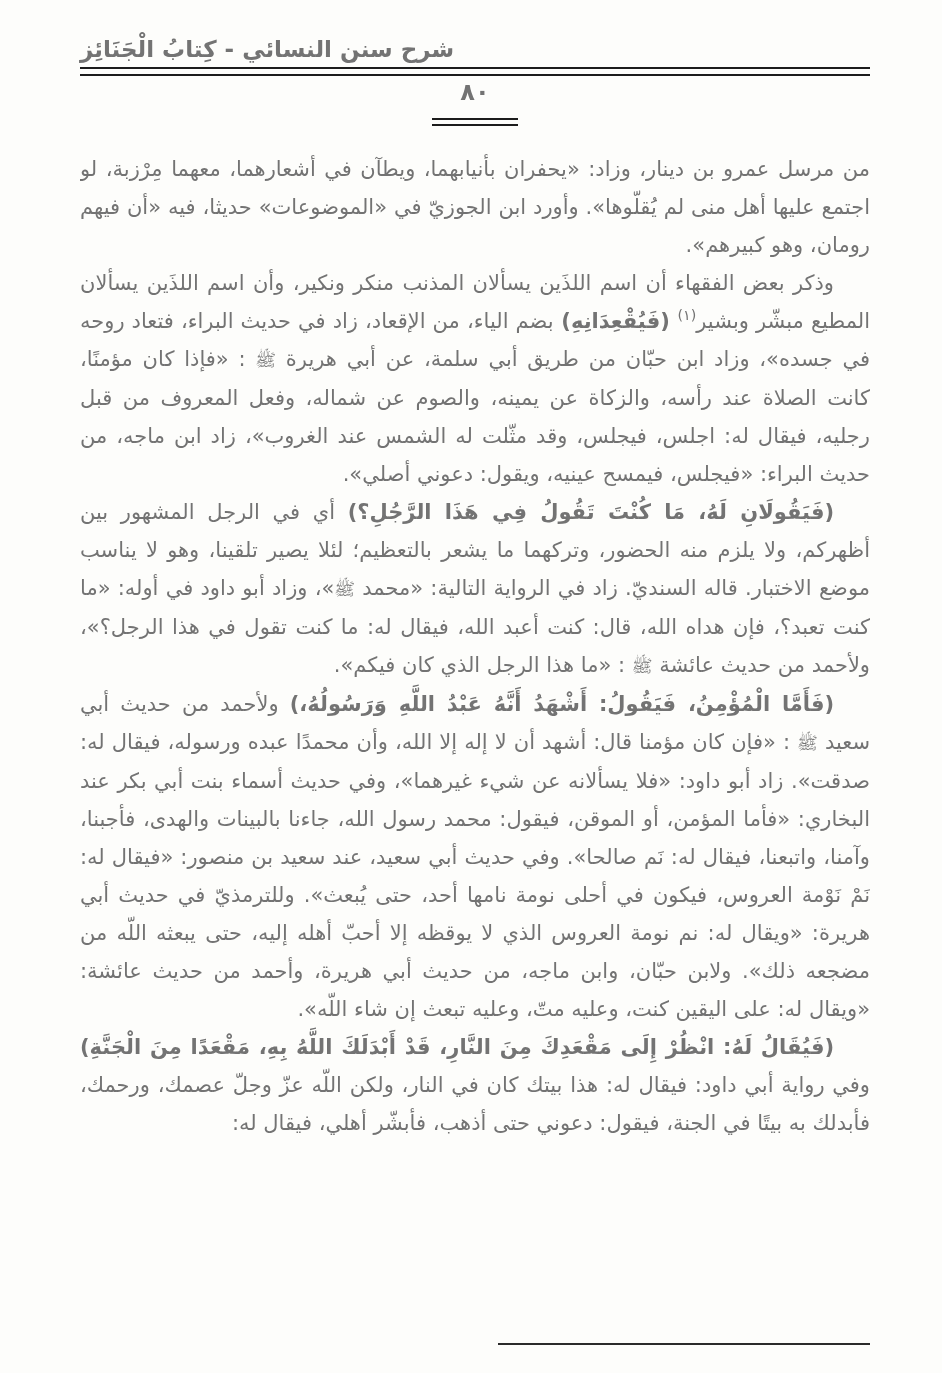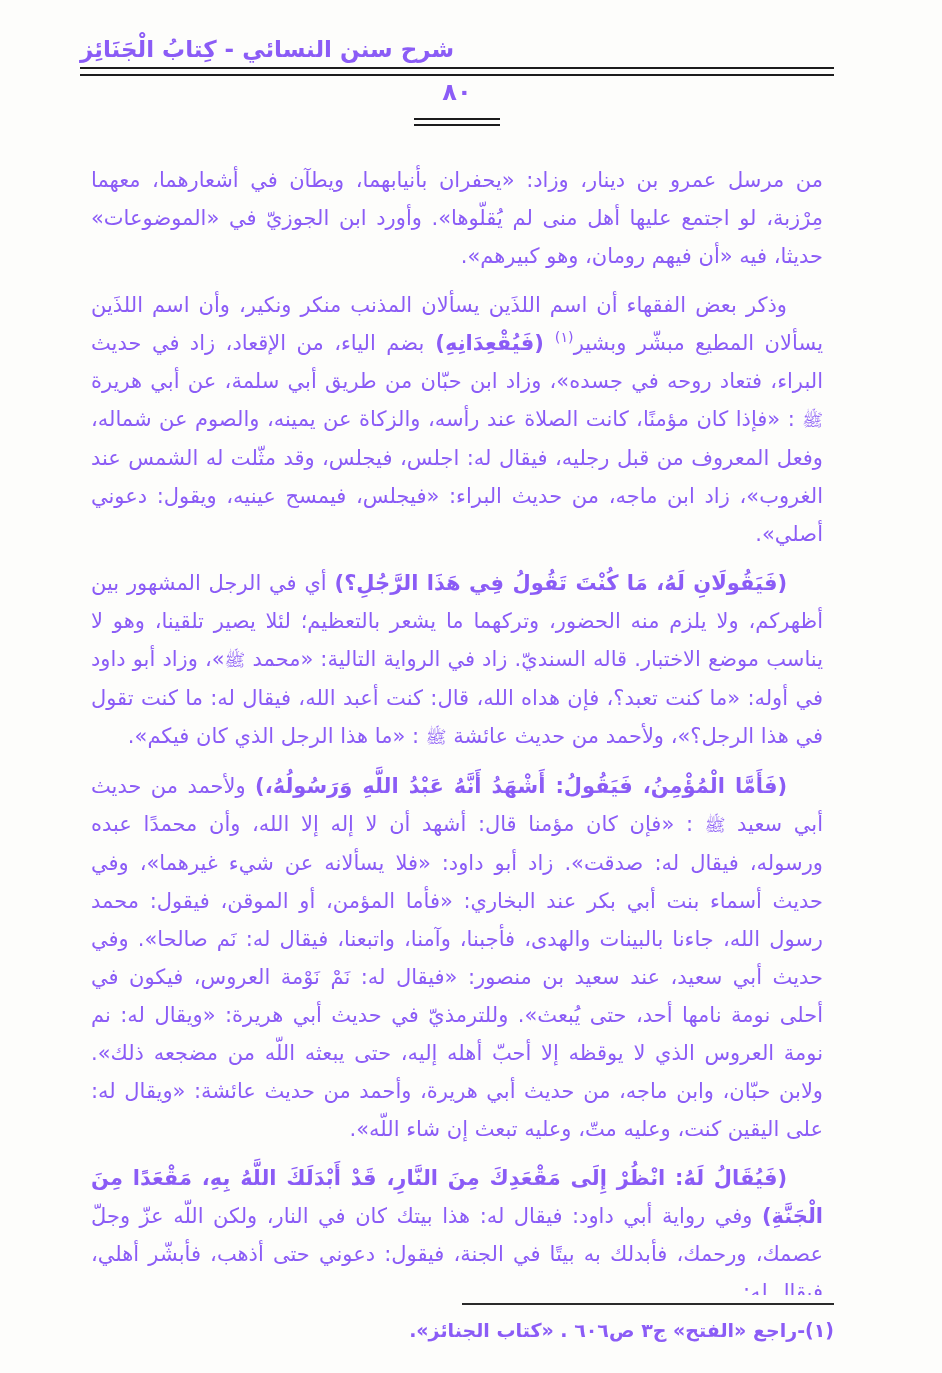--- a/index.html
+++ b/index.html
@@ -2,24 +2,24 @@
 <html lang="ar" dir="rtl"><head>
 <meta charset="utf-8">
 <style>
   html, body { margin: 0; padding: 0; background: #e9e7e2; }
   .page {
     width: 942px;
     height: 1373px;
     box-sizing: border-box;
     margin: 0 auto;
     background: #fdfdfb;
-    color: #8b5cf6;
+    color: #737373;
     font-family: "DejaVu Sans", sans-serif;
     direction: rtl;
-    padding: 36px 108px 28px 80px;
+    padding: 36px 72px 28px 80px;
     display: flex;
     flex-direction: column;
     overflow: hidden;
     justify-content: flex-end;
   }
   
   .hdr-title-row { direction: ltr; text-align: left; }
   .hdr-title {
     font-size: 23px;
     font-weight: 700;
@@ -53,21 +53,21 @@
   }
   
   .body-text {
     flex: 1 1 auto;
     margin-top: 24px;
     font-size: 21px;
     line-height: 38px;
     text-align: justify;
     overflow: hidden;
   }
-  .para { margin: 11px; }
+  .para { margin: 0; }
   .para.indent { text-indent: 36px; }
   .bold { font-weight: 700; }
   .sup { font-size: 0.68em; vertical-align: super; line-height: 0; }
   .honorific { font-size: 0.82em; }
   
   .footnote-area { flex: 0 0 auto; padding-top: 8px; }
   .footnote-rule {
     width: 372px;
     border-top: 2px solid #2a2a2a;
     margin-inline-start: 0;
@@ -100,16 +100,15 @@
   <main class="body-text">
       <p class="para"><span class="">من مرسل عمرو بن دينار، وزاد: «يحفران بأنيابهما، ويطآن في أشعارهما، معهما مِرْزبة، لو اجتمع عليها أهل منى لم يُقلّوها». وأورد ابن الجوزيّ في «الموضوعات» حديثا، فيه «أن فيهم رومان، وهو كبيرهم».</span></p>
       <p class="para indent"><span class="">وذكر بعض الفقهاء أن اسم اللذَين يسألان المذنب منكر ونكير، وأن اسم اللذَين يسألان المطيع مبشّر وبشير</span><span class="sup">(١)</span><span class="bold"> (فَيُقْعِدَانِهِ) </span><span class="">بضم الياء، من الإقعاد، زاد في حديث البراء، فتعاد روحه في جسده»، وزاد ابن حبّان من طريق أبي سلمة، عن أبي هريرة </span><span class="honorific">ﷺ</span><span class=""> : «فإذا كان مؤمنًا، كانت الصلاة عند رأسه، والزكاة عن يمينه، والصوم عن شماله، وفعل المعروف من قبل رجليه، فيقال له: اجلس، فيجلس، وقد مثّلت له الشمس عند الغروب»، زاد ابن ماجه، من حديث البراء: «فيجلس، فيمسح عينيه، ويقول: دعوني أصلي».</span></p>
       <p class="para indent"><span class="bold">(فَيَقُولَانِ لَهُ، مَا كُنْتَ تَقُولُ فِي هَذَا الرَّجُلِ؟)</span><span class=""> أي في الرجل المشهور بين أظهركم، ولا يلزم منه الحضور، وتركهما ما يشعر بالتعظيم؛ لئلا يصير تلقينا، وهو لا يناسب موضع الاختبار. قاله السنديّ. زاد في الرواية التالية: «محمد </span><span class="honorific">ﷺ</span><span class="">»، وزاد أبو داود في أوله: «ما كنت تعبد؟، فإن هداه الله، قال: كنت أعبد الله، فيقال له: ما كنت تقول في هذا الرجل؟»، ولأحمد من حديث عائشة </span><span class="honorific">ﷺ</span><span class=""> : «ما هذا الرجل الذي كان فيكم».</span></p>
       <p class="para indent"><span class="bold">(فَأَمَّا الْمُؤْمِنُ، فَيَقُولُ: أَشْهَدُ أَنَّهُ عَبْدُ اللَّهِ وَرَسُولُهُ،)</span><span class=""> ولأحمد من حديث أبي سعيد </span><span class="honorific">ﷺ</span><span class=""> : «فإن كان مؤمنا قال: أشهد أن لا إله إلا الله، وأن محمدًا عبده ورسوله، فيقال له: صدقت». زاد أبو داود: «فلا يسألانه عن شيء غيرهما»، وفي حديث أسماء بنت أبي بكر عند البخاري: «فأما المؤمن، أو الموقن، فيقول: محمد رسول الله، جاءنا بالبينات والهدى، فأجبنا، وآمنا، واتبعنا، فيقال له: نَم صالحا». وفي حديث أبي سعيد، عند سعيد بن منصور: «فيقال له: نَمْ نَوْمة العروس، فيكون في أحلى نومة نامها أحد، حتى يُبعث». وللترمذيّ في حديث أبي هريرة: «ويقال له: نم نومة العروس الذي لا يوقظه إلا أحبّ أهله إليه، حتى يبعثه اللّه من مضجعه ذلك». ولابن حبّان، وابن ماجه، من حديث أبي هريرة، وأحمد من حديث عائشة: «ويقال له: على اليقين كنت، وعليه متّ، وعليه تبعث إن شاء اللّه».</span></p>
       <p class="para indent"><span class="bold">(فَيُقَالُ لَهُ: انْظُرْ إِلَى مَقْعَدِكَ مِنَ النَّارِ، قَدْ أَبْدَلَكَ اللَّهُ بِهِ، مَقْعَدًا مِنَ الْجَنَّةِ)</span><span class=""> وفي رواية أبي داود: فيقال له: هذا بيتك كان في النار، ولكن اللّه عزّ وجلّ عصمك، ورحمك، فأبدلك به بيتًا في الجنة، فيقول: دعوني حتى أذهب، فأبشّر أهلي، فيقال له:</span></p>
     </main>
 
   <footer class="footnote-area">
     <div class="footnote-rule"></div>
-    <p class="footnote">(١)-راجع «الفتح» ج٣ ص٦٠٦ . «كتاب الجنائز».</p>
   </footer>
 
 </div>
 
 </body></html>

